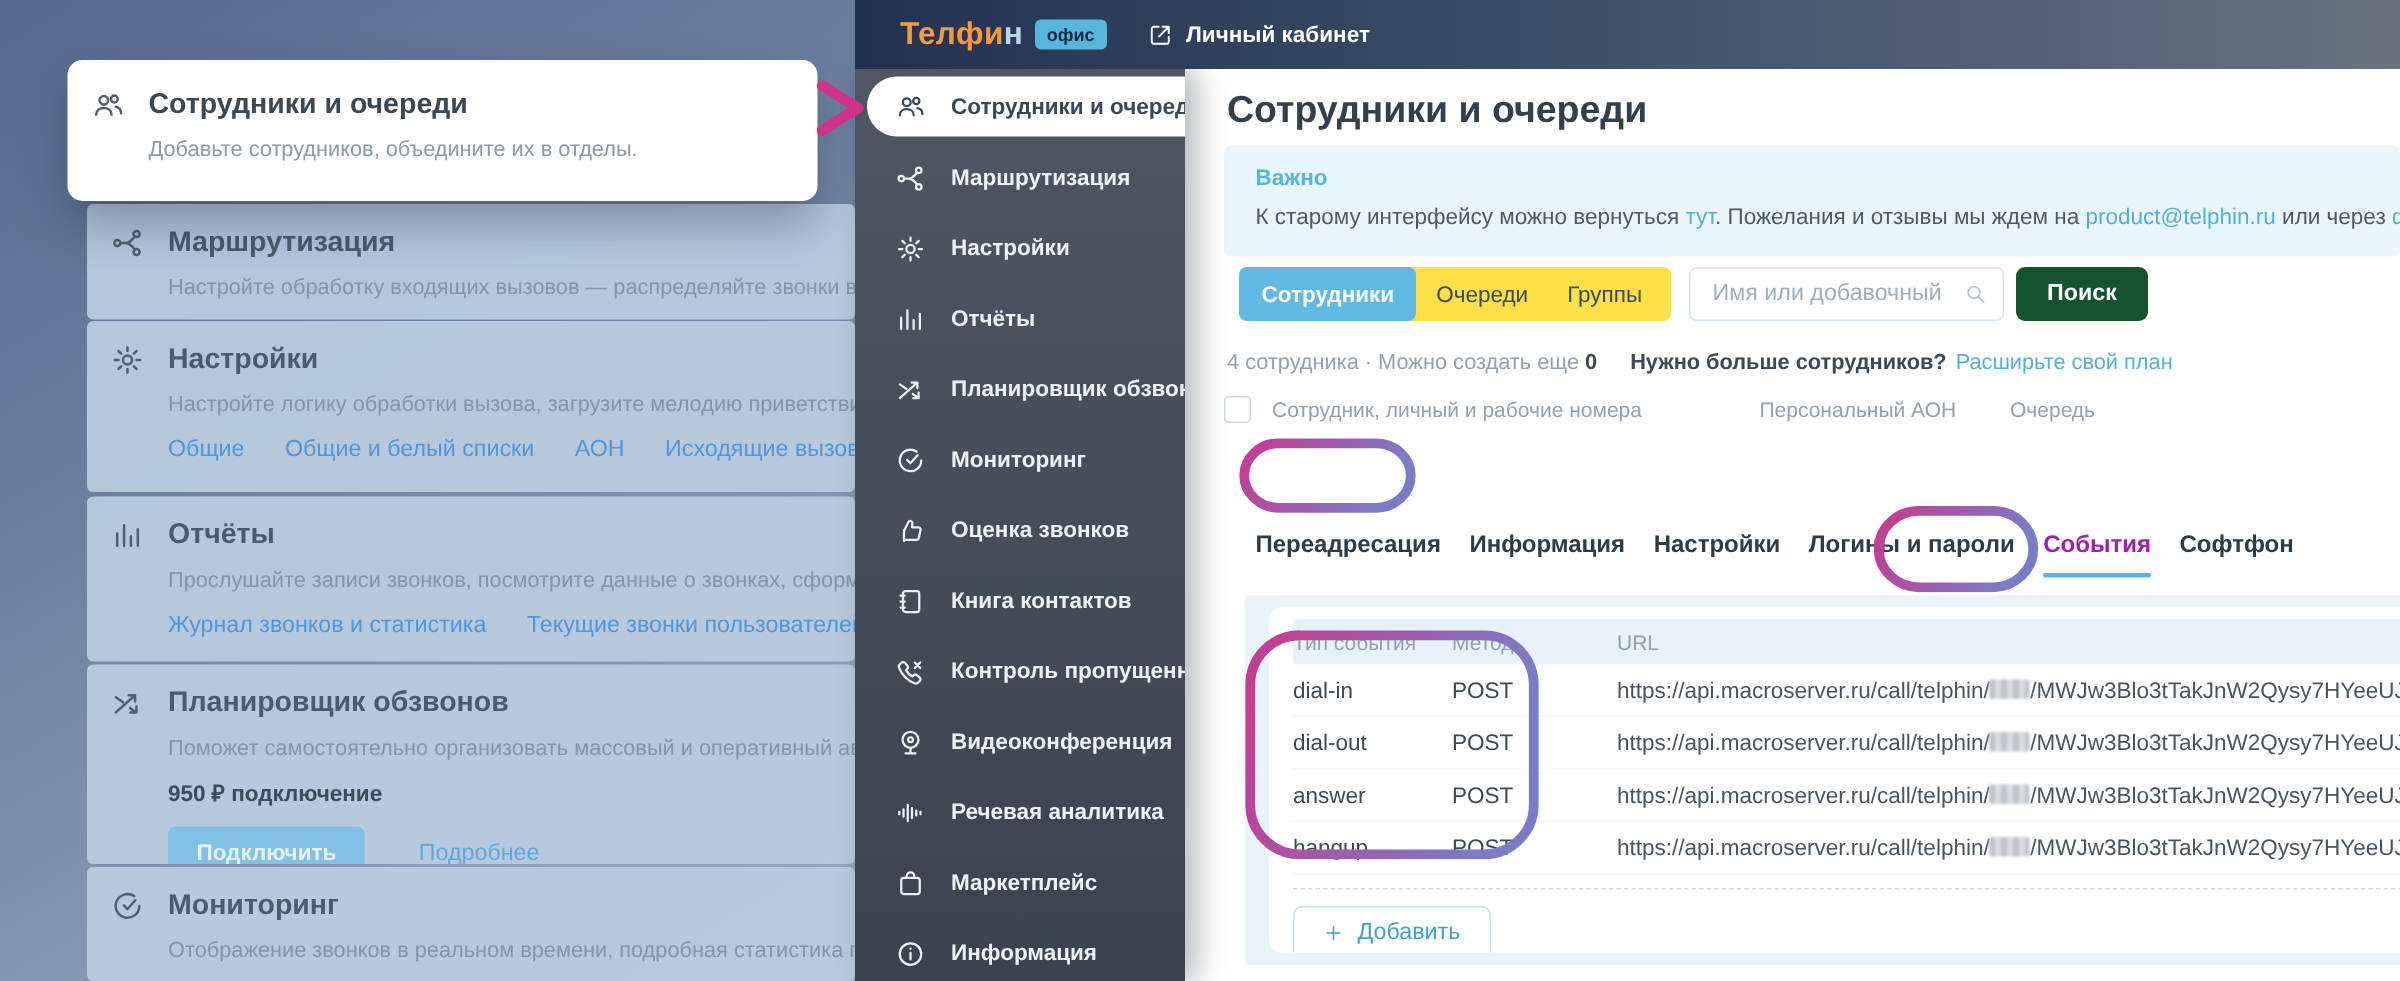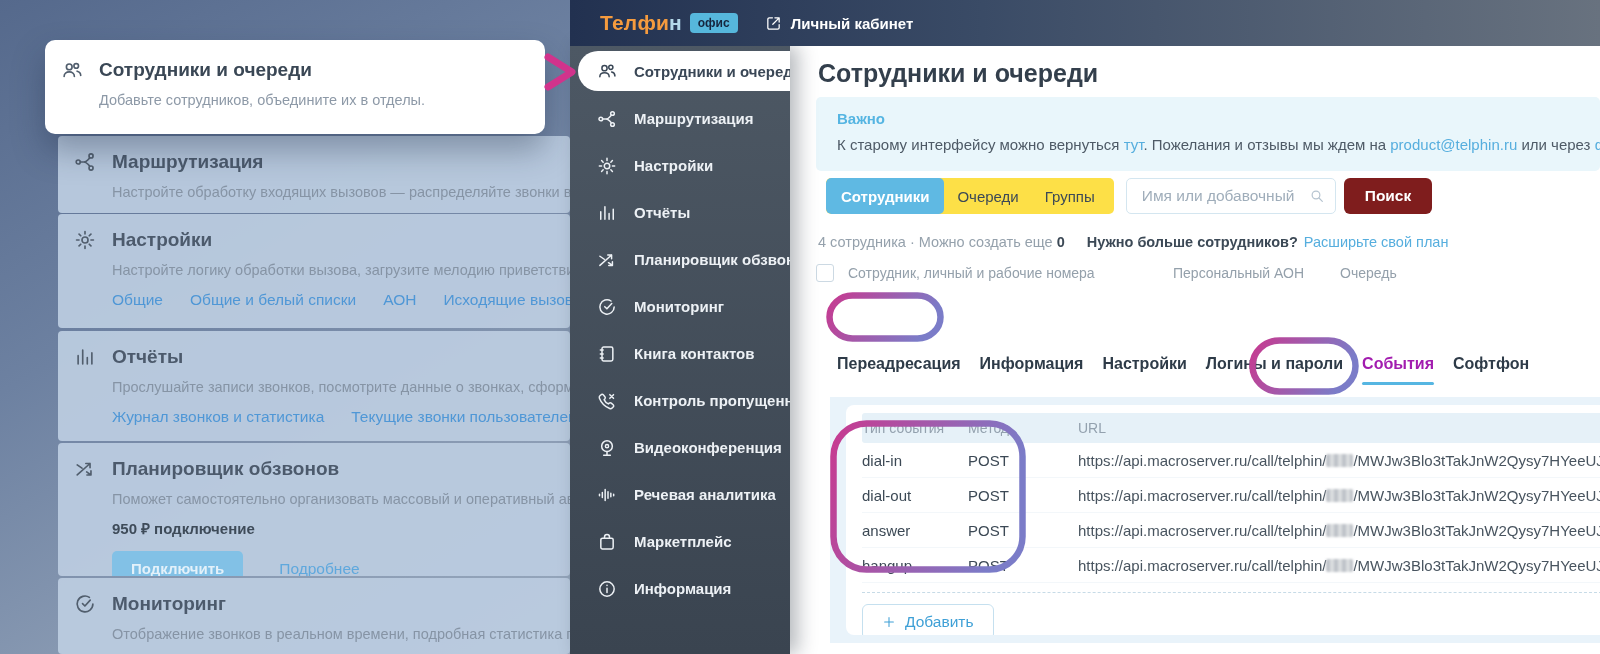--- a/index.html
+++ b/index.html
@@ -73,21 +73,21 @@
   .seg-group { margin-left:10px; display:flex; align-items:stretch; background:#fde047; border-radius:5px;
     overflow:hidden; padding-right:6px; }
   .seg { display:flex; align-items:center; padding:0 13px; font-size:15px; color:#3c4956; }
   .seg.active { background:#5fb9e3; color:#fff; font-weight:600; border-radius:5px; padding:0 15px; }
   .search-wrap { margin-left:12px; width:210px; border:1px solid #d4e6f0; border-radius:5px; background:#fff;
     display:flex; align-items:center; padding:0 10px 0 13px; }
   .search-wrap input { flex:1; border:0; outline:none; font-size:15.5px; color:#3c4956; min-width:0;
     font-family:"Liberation Sans", sans-serif; background:transparent; }
   .search-wrap input::placeholder { color:#9fadba; }
   .search-wrap .icon { width:16px; height:16px; color:#b6c4d0; flex:0 0 auto; }
-  .btn-search { margin-left:8px; background:#7f1d1d; color:#fff; font-weight:bold; font-size:15.5px;
+  .btn-search { margin-left:8px; background:#14532d; color:#fff; font-weight:bold; font-size:15.5px;
     border-radius:6px; padding:0 21px; display:flex; align-items:center; }
 
   .counter { position:absolute; left:28px; top:188px; font-size:14.5px; color:#95a1ac; white-space:nowrap; }
   .counter .strong { color:#3c4956; font-weight:bold; }
   .counter .question { color:#3c4956; font-weight:600; margin-left:22px; }
   .counter .lnk { margin-left:6px; }
 
   .emp-header { position:absolute; left:26px; top:213px; width:784px; height:28px; display:grid;
     grid-template-columns:32px 325px 167px 1fr; align-items:center; color:#94a0ab; font-size:14px; }
   .checkbox { width:18px; height:18px; border:1px solid #ccd9e3; border-radius:3px; background:#fff; }
@@ -305,20 +305,28 @@
           <span>Планировщик обзвонов</span>
         </div>
         <div class="sb-item">
           <span class="icon">
             <svg viewBox="0 0 24 24">
               <path d="M20.6 12a8.6 8.6 0 1 1-3.8-7.2"></path>
               <path d="M9.3 11.6l2.6 2.6 5.8-6.4"></path>
             </svg>
           </span>
           <span>Мониторинг</span>
+        </div>
+        <div class="sb-item">
+          <span class="icon">
+            <svg viewBox="0 0 24 24">
+              <path d="M6.8 11.2V20M6.8 12l3.4-6.9c.4-.8 1.1-1.3 1.9-1.1 1 .2 1.5 1 1.4 2L13.2 9h5c1.1 0 2 1 1.8 2.1l-1.3 6.3a2.1 2.1 0 0 1-2 1.7H6.8"></path>
+            </svg>
+          </span>
+          <span>Оценка звонков</span>
         </div>
         <div class="sb-item">
           <span class="icon">
             <svg viewBox="0 0 24 24">
               <rect x="6" y="3.6" width="13" height="16.8" rx="2"></rect>
               <path d="M4 7.2h3.4M4 12h3.4M4 16.8h3.4"></path>
             </svg>
           </span>
           <span>Книга контактов</span>
         </div>

